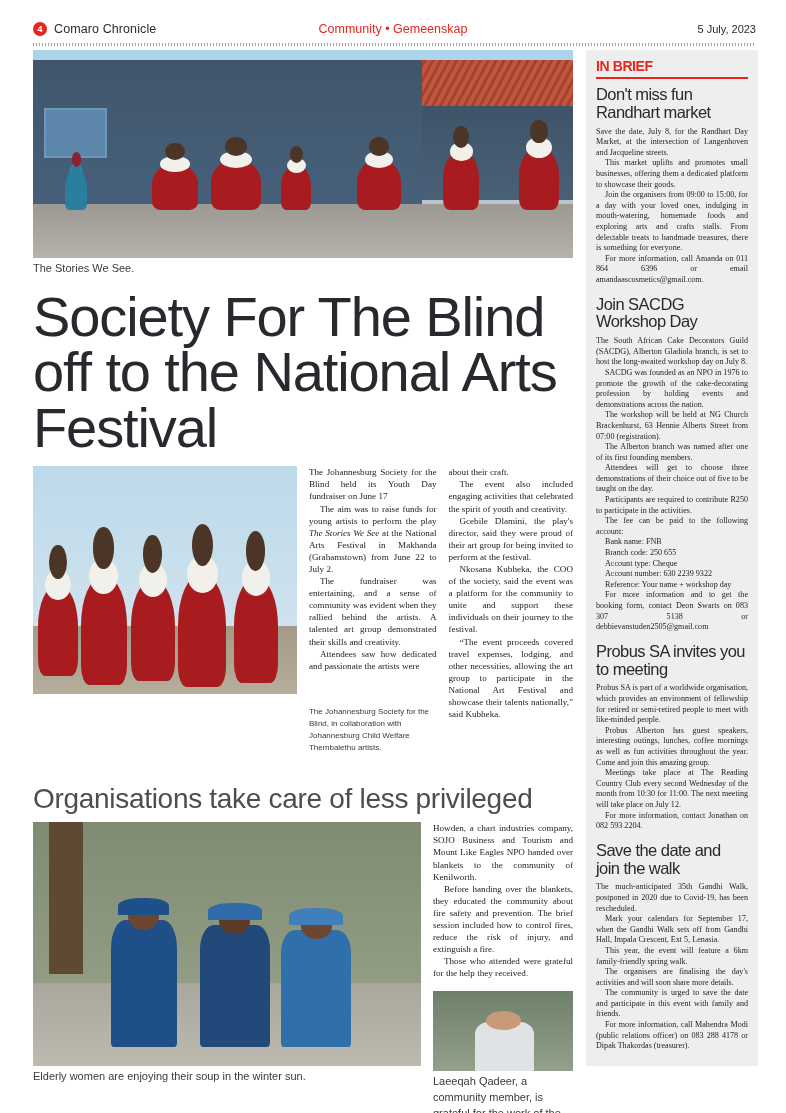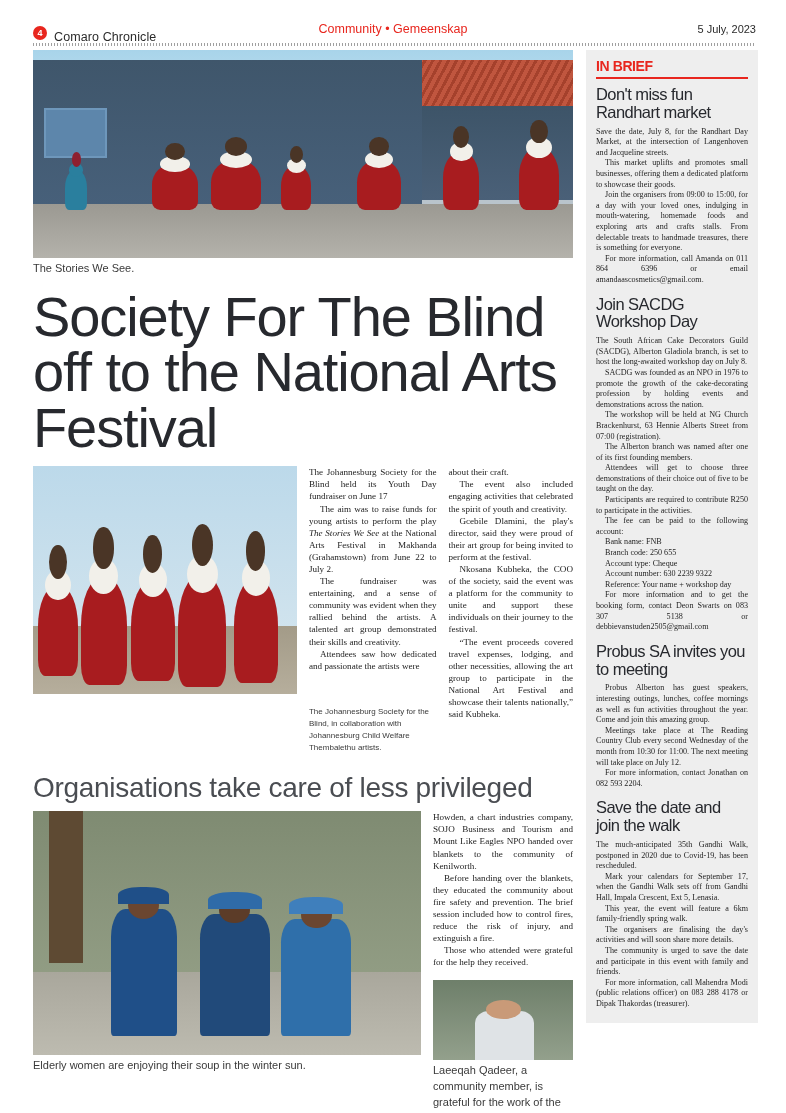--- a/index.html
+++ b/index.html
@@ -17,21 +17,21 @@
     position:absolute;left:0;top:22px;width:786px;height:26px;
   }
   .mh-left{position:absolute;left:33px;top:0;display:flex;align-items:center;gap:7px;}
   .mh-logo{
     width:14px;height:14px;border-radius:50%;background:#e8261e;
     color:#fff;font-family:"Liberation Sans",sans-serif;font-weight:bold;
     font-size:9px;line-height:14px;text-align:center;
   }
   .mh-title{
     font-family:"Liberation Sans",sans-serif;font-size:12.5px;color:#2b2b2b;
-    letter-spacing:.1px;white-space:nowrap;margin-top:8px;
+    letter-spacing:.1px;white-space:nowrap;
   }
   .mh-center{
     position:absolute;left:0;top:0;width:786px;text-align:center;
     font-family:"Liberation Sans",sans-serif;font-size:12.5px;color:#e8261e;
     white-space:nowrap;
   }
   .mh-right{
     position:absolute;right:30px;top:1px;
     font-family:"Liberation Sans",sans-serif;font-size:11px;color:#2b2b2b;
     white-space:nowrap;
@@ -238,21 +238,21 @@
         <div class="body-text">
           <p class="first">about their craft.</p>
           <p>The event also included engaging activities that celebrated the spirit of youth and creativity.</p>
           <p>Gcebile Dlamini, the play's director, said they were proud of their art group for being invited to perform at the festival.</p>
           <p>Nkosana Kubheka, the COO of the society, said the event was a platform for the community to unite and support these individuals on their journey to the festival.</p>
           <p>“The event proceeds covered travel expenses, lodging, and other necessities, allowing the art group to participate in the National Art Festival and showcase their talents nationally,” said Kubheka.</p>
         </div>
       </div>
     </div>
 
-    <div class="h-thin" style="margin-top:19px;">Organisations take care of less privileged</div>
+    <div class="h-thin" style="margin-top:30px;">Organisations take care of less privileged</div>
 
     <div style="display:flex;gap:12px;margin-top:9px;">
       <div style="width:388px;">
         <div class="photo ph-women" style="height:244px;">
           <div class="bg"></div>
           <div class="grnd"></div>
           <div style="position:absolute;left:4%;top:0;width:9%;height:62%;background:#5e4a33;"></div>
           <div style="position:absolute;left:20%;bottom:8%;width:17%;height:52%;background:#1f4f88;border-radius:22% 22% 4% 4%;"></div>
           <div style="position:absolute;left:24.5%;bottom:56%;width:8%;height:11%;background:#6b4630;border-radius:50%;"></div>
           <div style="position:absolute;left:22%;bottom:62%;width:13%;height:7%;background:#1f4f88;border-radius:45% 45% 0 0;"></div>
@@ -333,20 +333,21 @@
         <p class="bank">Account type: Cheque</p>
         <p class="bank">Account number: 630 2239 9322</p>
         <p class="bank">Reference: Your name + workshop day</p>
         <p>For more information and to get the booking form, contact Deon Swarts on 083 307 5138 or debbievanstuden2505@gmail.com</p>
       </div>
     </div>
 
     <div>
       <div class="sb-head">Probus SA invites you to meeting</div>
       <div class="sb-text">
+        <p class="first">Probus SA is part of a worldwide organisation, which provides an environment of fellowship for retired or semi-retired people to meet with like-minded people.</p>
         <p>Probus Alberton has guest speakers, interesting outings, lunches, coffee mornings as well as fun activities throughout the year. Come and join this amazing group.</p>
         <p>Meetings take place at The Reading Country Club every second Wednesday of the month from 10:30 for 11:00. The next meeting will take place on July 12.</p>
         <p>For more information, contact Jonathan on 082 593 2204.</p>
       </div>
     </div>
 
     <div>
       <div class="sb-head">Save the date and join the walk</div>
       <div class="sb-text">
         <p class="first">The much-anticipated 35th Gandhi Walk, postponed in 2020 due to Covid-19, has been rescheduled.</p>

